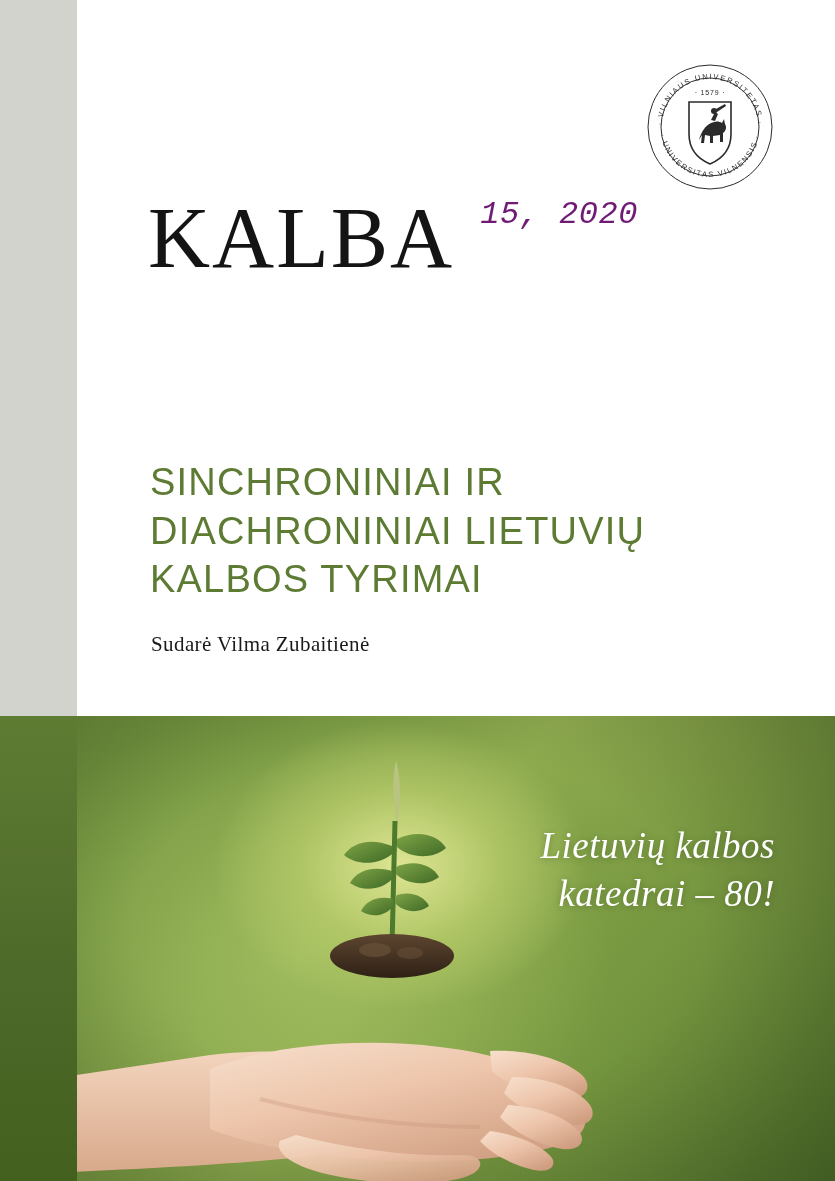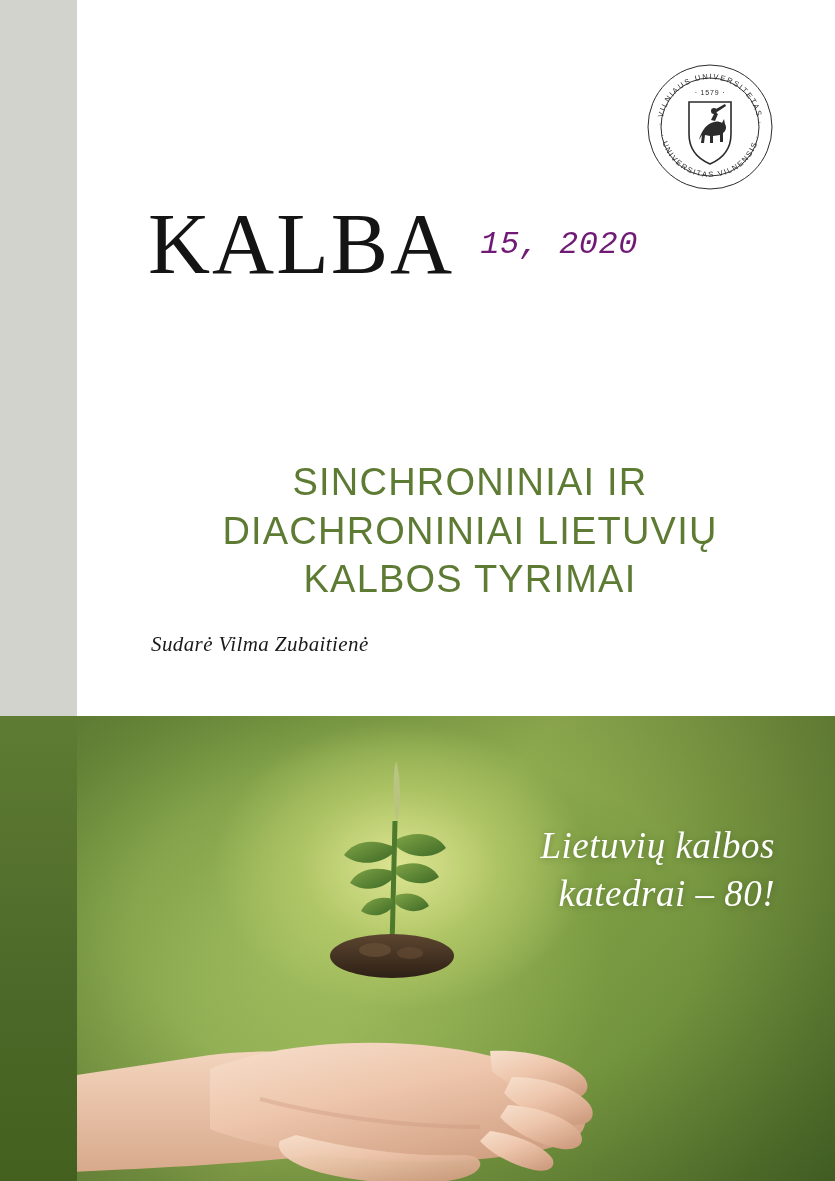--- a/index.html
+++ b/index.html
@@ -49,22 +49,21 @@
     font-family: "Liberation Serif", serif;
     font-size: 86px;
     line-height: 0.98;
     letter-spacing: 2px;
     color: #141414;
     font-weight: 400;
     margin: 0;
   }
   .title-row2 {
     display: flex;
-    align-items: center;
-    margin-top: 6px;
+    align-items: flex-start;
   }
   .title-word2 {
     font-family: "Liberation Serif", serif;
     font-size: 86px;
     line-height: 0.98;
     letter-spacing: 2px;
     color: #141414;
   }
   .issue {
     font-family: Liberation Mono, monospace;
@@ -80,30 +79,28 @@
     position: absolute;
     left: 150px;
     top: 458px;
     width: 640px;
     font-family: "Liberation Sans", sans-serif;
     font-size: 38px;
     line-height: 1.28;
     letter-spacing: 1.2px;
     color: #5d7b33;
     font-weight: 400;
-    text-align: center;
   }
 
   
   .editor {
     position: absolute;
     left: 151px;
     top: 632px;
     font-family: "Liberation Serif", serif;
-    font-style: italic;
     font-size: 21px;
     color: #1a1a1a;
     letter-spacing: 0.4px;
   }
 
   
   .photo {
     position: absolute;
     left: 0;
     top: 716px;

